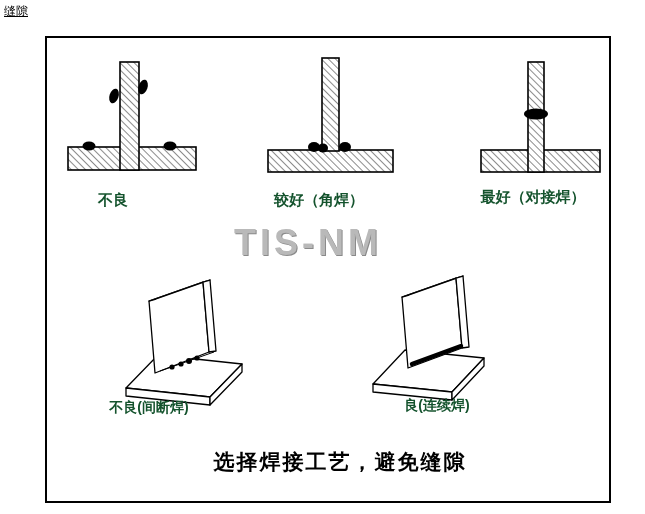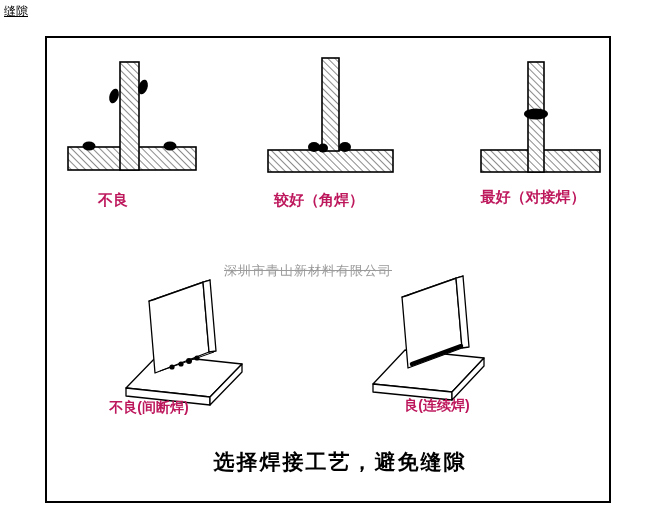--- a/index.html
+++ b/index.html
@@ -20,21 +20,21 @@
     position:absolute;left:45px;top:36px;
     width:562px;height:463px;
     border:2px solid #000;
     background:#fff;
   }
   .diagram-box svg{display:block;}
   .lbl{
     position:absolute;
     transform:translateX(-50%);
     white-space:nowrap;
-    color:#be185d;
+    color:#14532d;
     font-weight:bold;
     font-size:15px;
   }
   .lbl-top1{left:113px;top:191px;}
   .lbl-top2{left:319px;top:191px;}
   .lbl-top3{left:533px;top:188px;}
   .lbl-bot1{left:149px;top:399px;font-size:14px;}
   .lbl-bot2{left:437px;top:397px;font-size:14px;text-align:right;}
   .watermark-brand{
     position:absolute;left:308px;top:222px;
@@ -148,19 +148,19 @@
 
         <line x1="412" y1="364" x2="461" y2="346" stroke="#000" stroke-width="4.5" stroke-linecap="round"></line>
       </g>
     </svg>
   </div>
 
   <div class="lbl lbl-top1">不良</div>
   <div class="lbl lbl-top3">最好（对接焊）</div>
   <div class="lbl lbl-top2">较好（角焊）</div>
 
-  <div class="watermark-company">深圳市青山新材料有限公司</div>
+  <div class="watermark-brand">TIS-NM</div>
 
   <div class="lbl lbl-bot1">不良(间断焊)</div>
   <div class="lbl lbl-bot2">良(连续焊)</div>
 
   <div class="caption">选择焊接工艺，避免缝隙</div>
 </div>
 
 </body></html>

